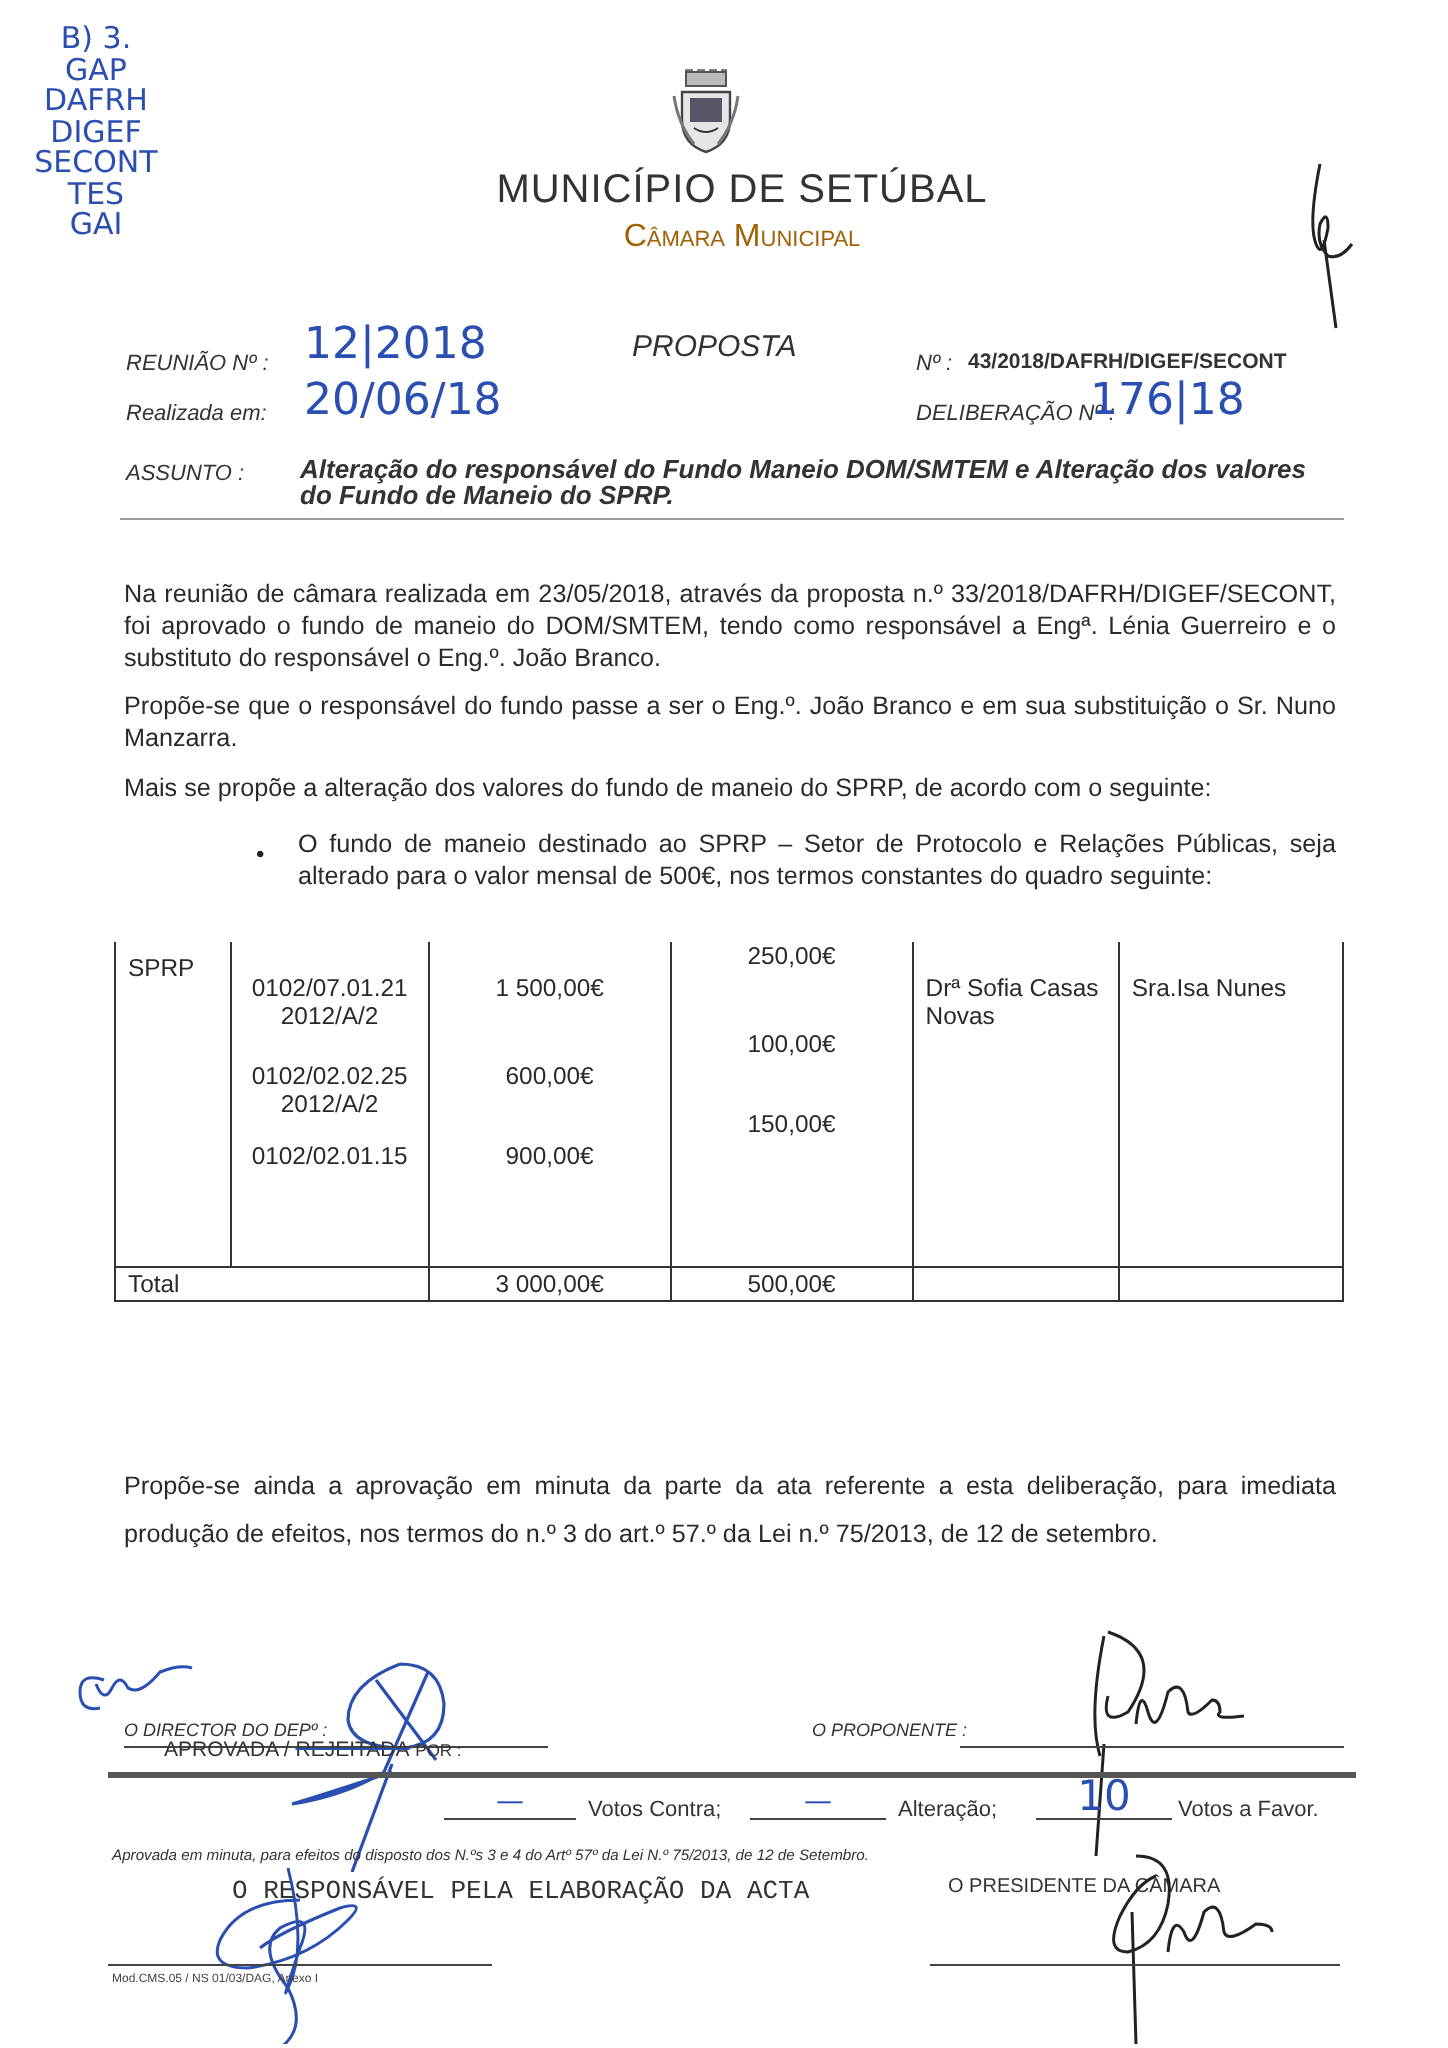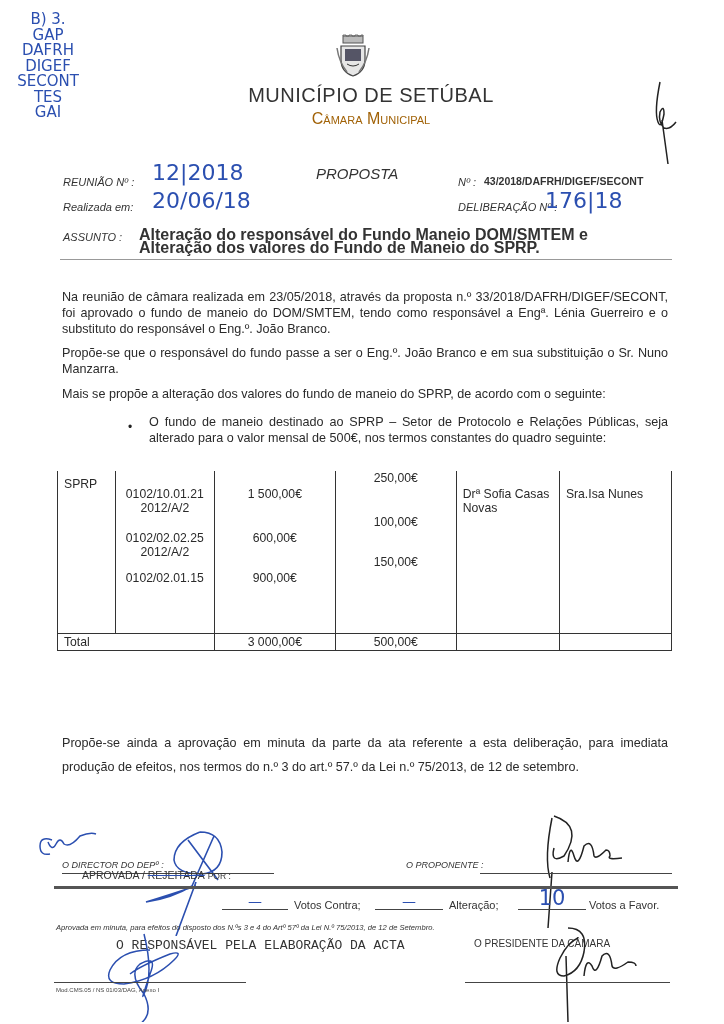--- a/index.html
+++ b/index.html
@@ -57,21 +57,21 @@
 <div class="abs hand" style="left:152px; top:188px; font-size:22px; font-style:normal;">20/06/18</div>
 
 <div class="abs" style="left:316px; top:165px; font-size:15px; font-style:italic; color:#333;">PROPOSTA</div>
 
 <div class="abs small-italic" style="left:458px; top:176px;">Nº :</div>
 <div class="abs bold" style="left:484px; top:175px; font-size:10.5px; color:#333;">43/2018/DAFRH/DIGEF/SECONT</div>
 <div class="abs small-italic caps" style="left:458px; top:201px;">DELIBERAÇÃO Nº :</div>
 <div class="abs hand" style="left:545px; top:188px; font-size:22px; font-style:normal;">176|18</div>
 
 <div class="abs small-italic" style="left:63px; top:231px;">ASSUNTO :</div>
-<div class="abs bold" style="left:139px; top:228px; width:520px; font-size:16px; line-height:13px; color:#333;">Alteração do responsável do Fundo Maneio DOM/SMTEM e Alteração dos valores do Fundo de Maneio do SPRP.</div>
+<div class="abs bold" style="left:150px; top:228px; width:520px; font-size:13px; line-height:13px; color:#333;font-style:italic;">Alteração do responsável do Fundo Maneio DOM/SMTEM e Alteração dos valores do Fundo de Maneio do SPRP.</div>
 <div class="rule" style="left:60px; top:259px; width:612px;"></div>
 
 <p class="body" style="left:62px; top:289px; width:606px;">Na reunião de câmara realizada em 23/05/2018, através da proposta n.º 33/2018/DAFRH/DIGEF/SECONT, foi aprovado o fundo de maneio do DOM/SMTEM, tendo como responsável a Engª. Lénia Guerreiro e o substituto do responsável o Eng.º. João Branco.</p>
 <p class="body" style="left:62px; top:345px; width:606px;">Propõe-se que o responsável do fundo passe a ser o Eng.º. João Branco e em sua substituição o Sr. Nuno Manzarra.</p>
 <p class="body" style="left:62px; top:386px; width:606px;">Mais se propõe a alteração dos valores do fundo de maneio do SPRP, de acordo com o seguinte:</p>
 
 <div class="abs" style="left:128px; top:420px; font-size:12px;">•</div>
 <p class="body" style="left:149px; top:414px; width:519px;">O fundo de maneio destinado ao SPRP – Setor de Protocolo e Relações Públicas, seja alterado para o valor mensal de 500€, nos termos constantes do quadro seguinte:</p>
 
 <table class="fund">
@@ -80,21 +80,21 @@
       <col style="width:96px">
       <col style="width:122px">
       <col style="width:122px">
       <col style="width:104px">
       <col style="width:113px">
   </colgroup>
   <tbody>
   <tr>
     <td style="padding-top:6px; height:152px;">SPRP</td>
     <td class="c" style="padding-top:16px;">
-      <div style="height:44px; width:86px; margin:0 auto;">0102/10.01.21 2012/A/2</div>
+      <div style="height:44px; width:86px; margin:0 auto;">0102/07.01.21 2012/A/2</div>
       <div style="height:40px; width:86px; margin:0 auto;">0102/02.02.25 2012/A/2</div>
       <div>0102/02.01.15</div>
     </td>
     <td class="c" style="padding-top:16px;">
       <div style="height:44px;">1 500,00€</div>
       <div style="height:40px;">600,00€</div>
       <div>900,00€</div>
     </td>
     <td class="c" style="padding-top:0;">
       <div style="height:44px;">250,00€</div>

